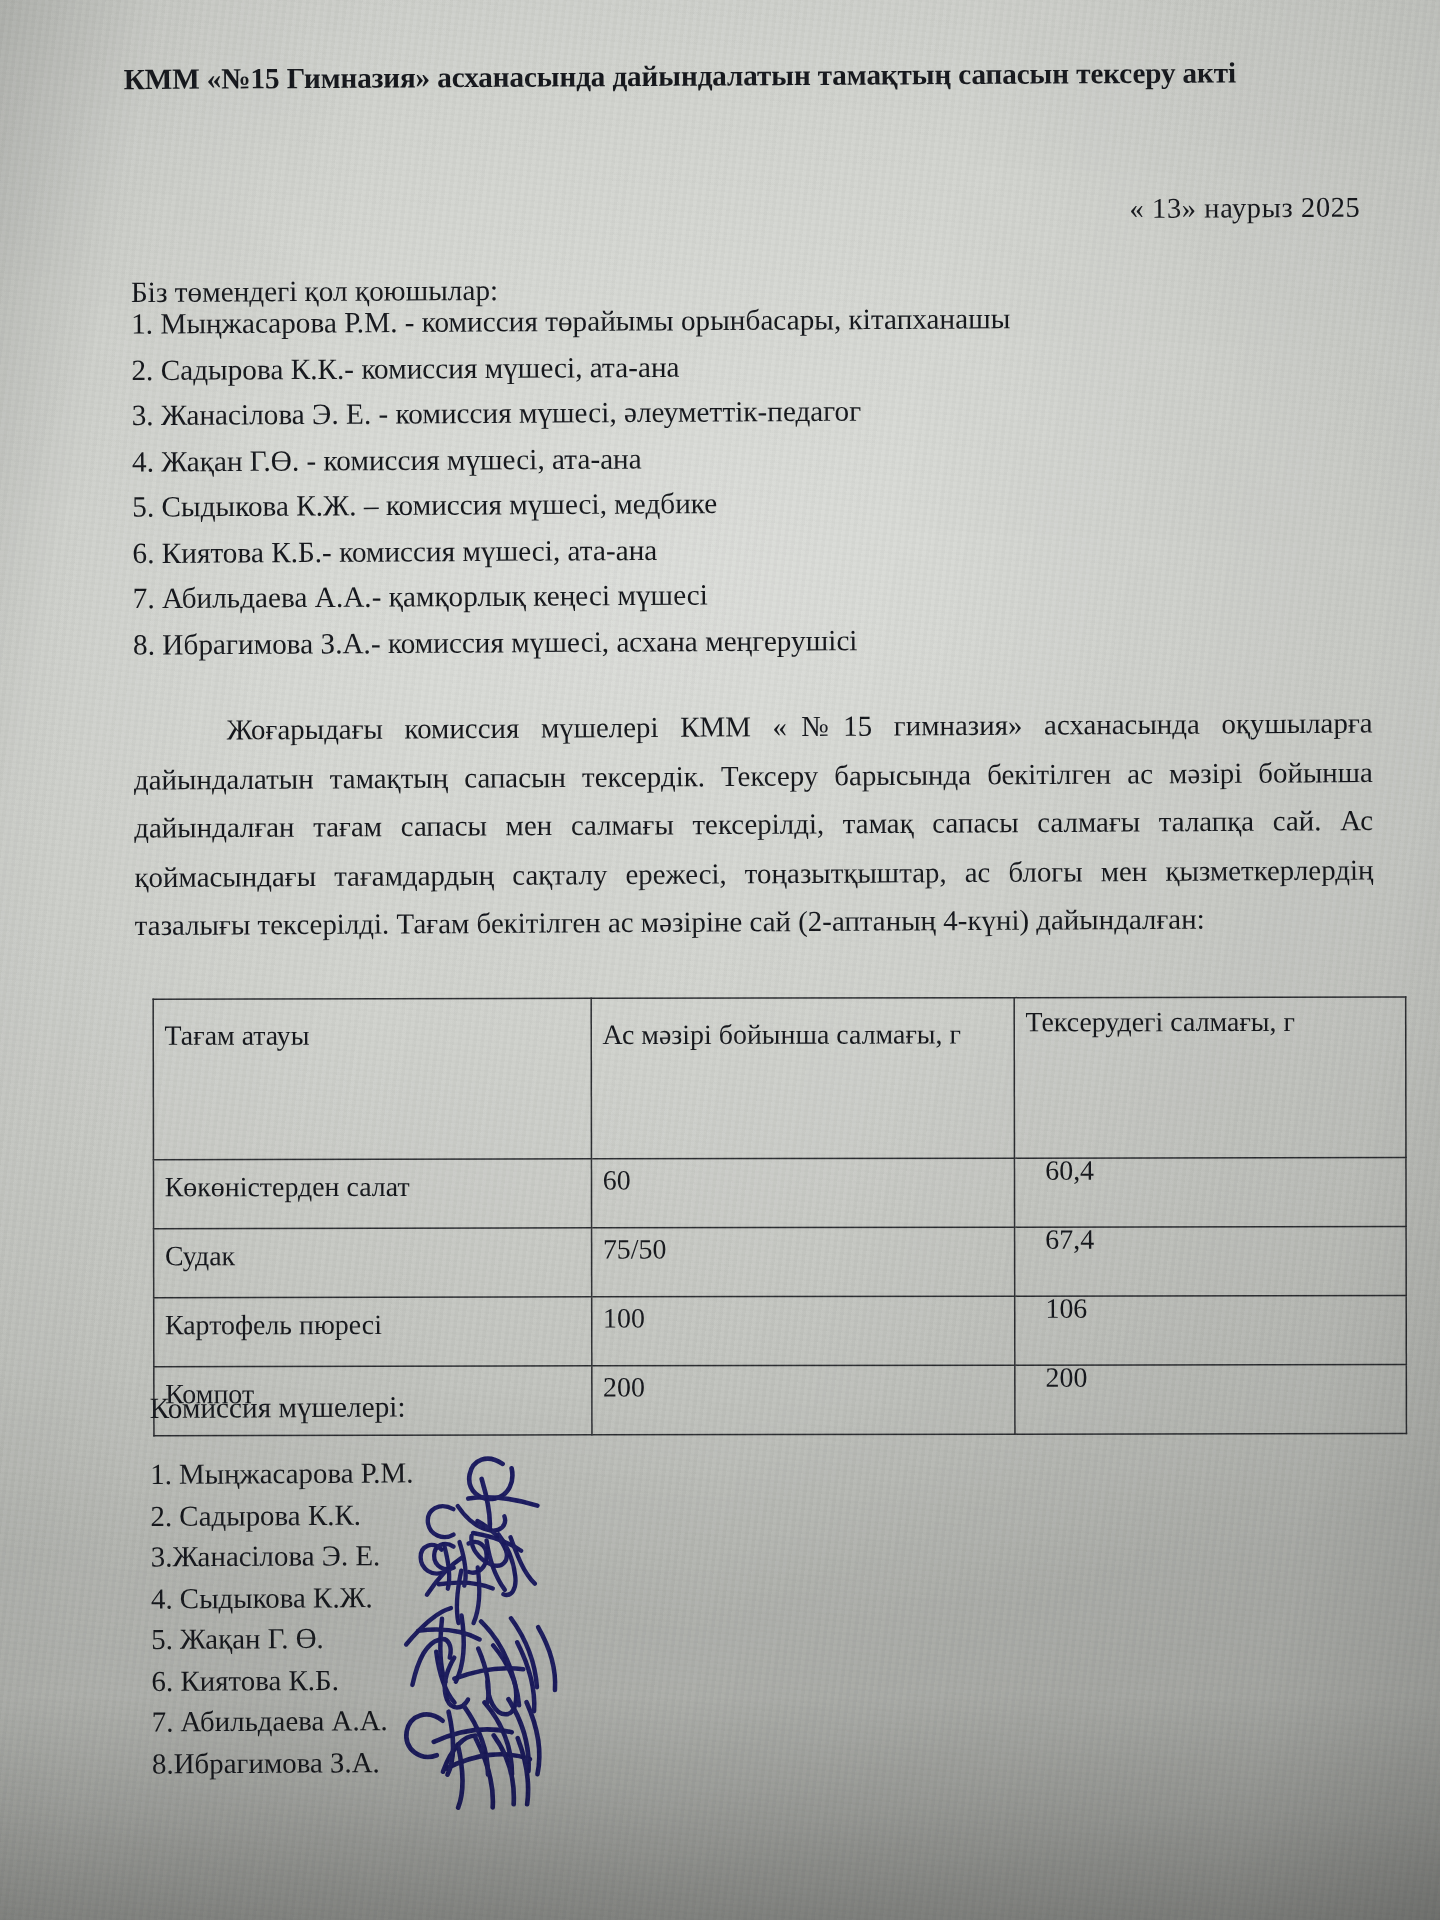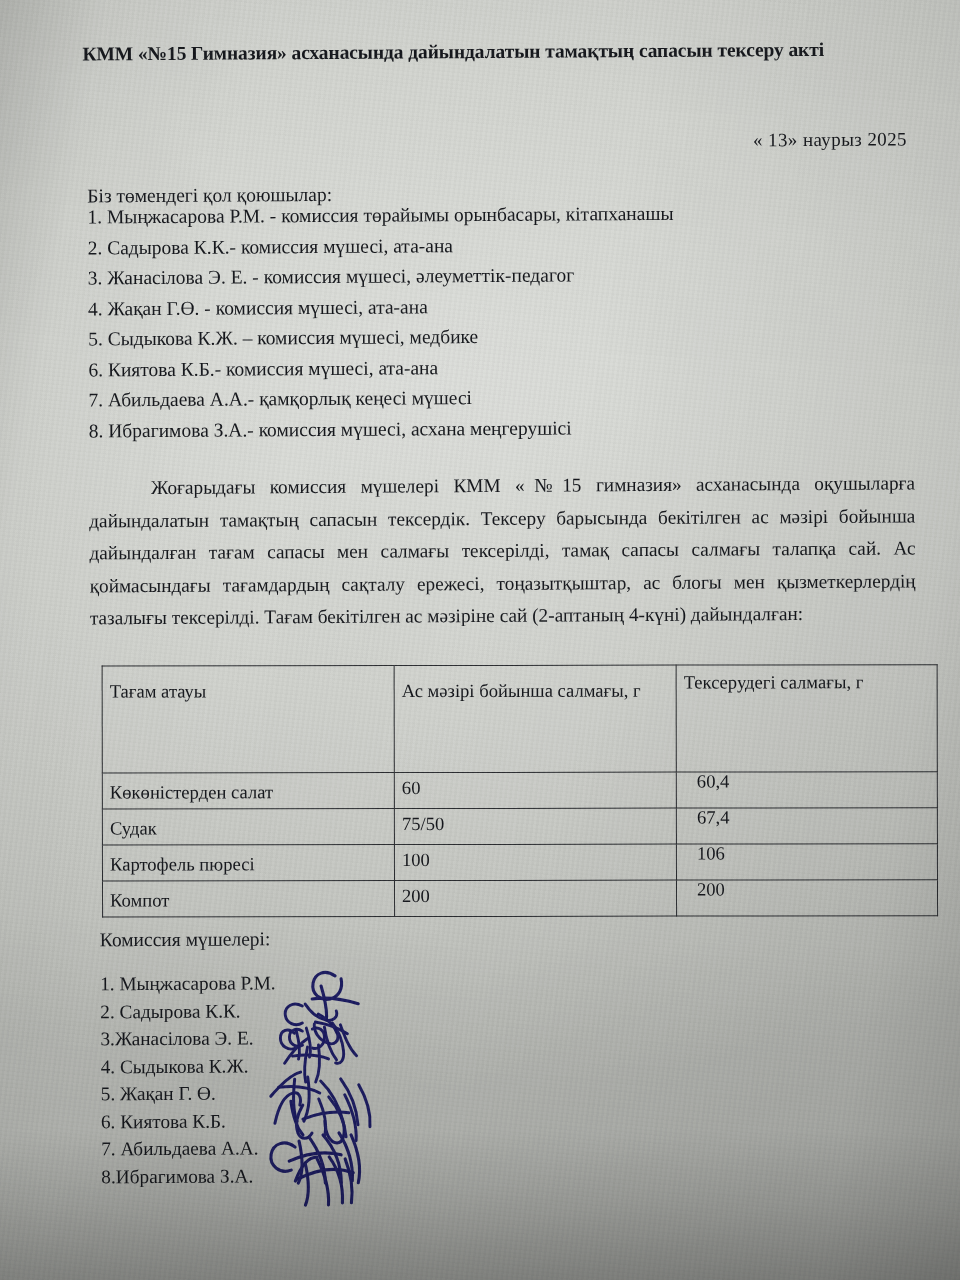--- a/index.html
+++ b/index.html
@@ -124,21 +124,21 @@
     line-height: 30px;
   }
   .tbl .c1 { width: 277px; }
   .tbl .c2 { width: 267px; }
   .tbl .c3 { width: 246px; }
   .tbl tr.head td { height: 92px; border-radius: 22px; }
   .tbl tr.head td.c1 { vertical-align: top; padding-top: 10px; }
   .tbl tr.head td.c2 { vertical-align: top; padding-top: 10px; }
   .tbl tr.head td.c3 { vertical-align: top; padding-top: 2px; }
   .tbl tr.body td { height: 30px; }
-  .tbl tr.body td.c1 { vertical-align: bottom; padding-bottom: 1px; font-family: Liberation Serif, serif; }
+  .tbl tr.body td.c1 { vertical-align: bottom; padding-bottom: 11px; font-family: Liberation Serif, serif; }
   .tbl tr.body td.c2 { vertical-align: top; padding-top: 0px; }
   .tbl tr.body td.c3 { vertical-align: top; padding-top: 0px; position: relative; top: -6px; padding-left: 20px; }
 
   
   .signhead {
     position: absolute;
     left: 98px;
     top: 927px;
     font-size: 19.5px;
   }

